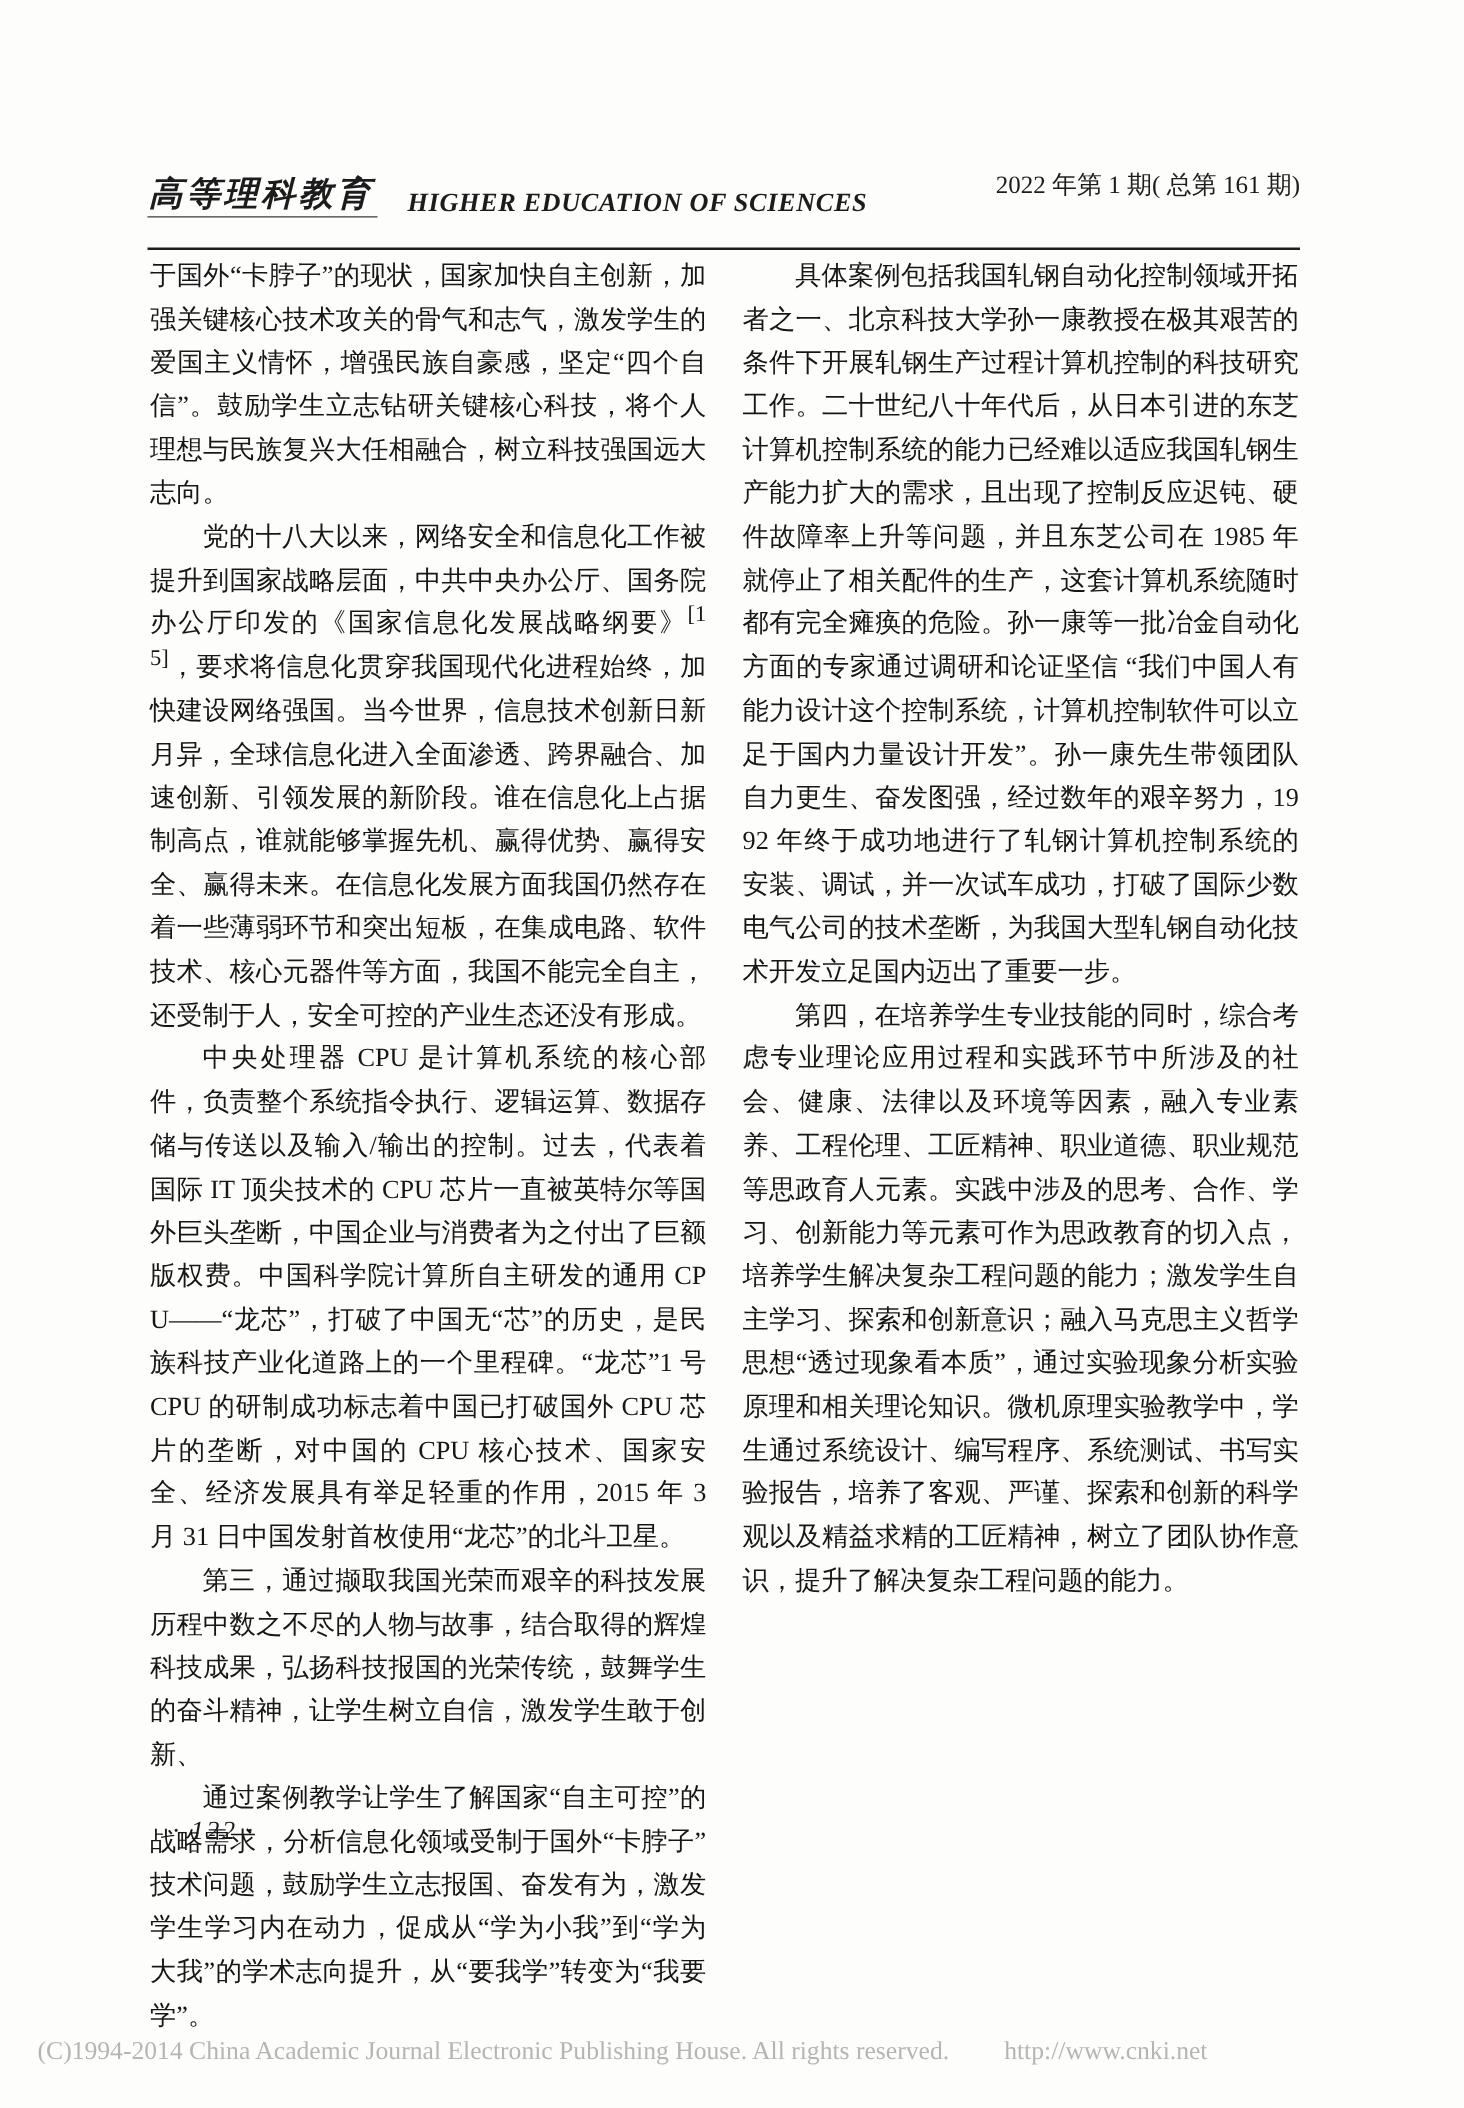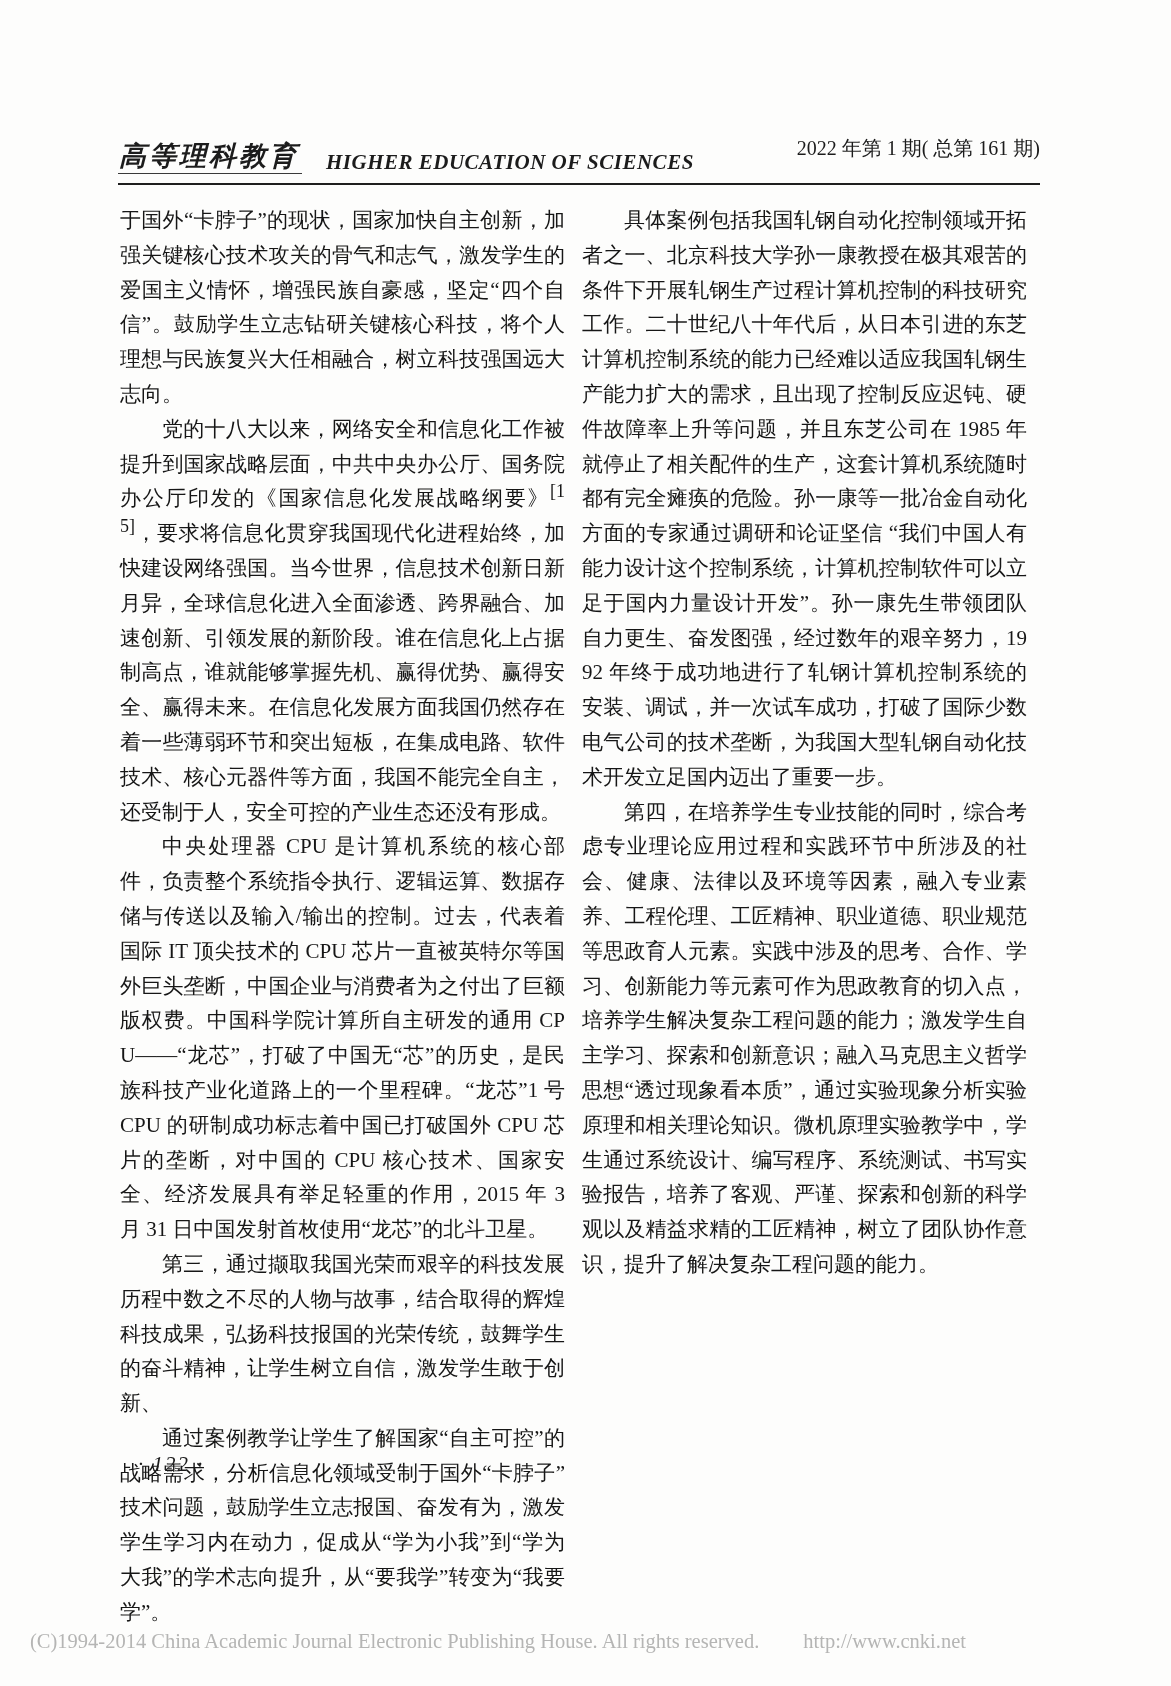--- a/index.html
+++ b/index.html
@@ -14,21 +14,21 @@
   .page{
     position:absolute;inset:0;
     background:#fdfdfc;
   }
   
   .header{
     position:absolute;
     left:118px;right:131px;top:138px;
     display:flex;align-items:flex-end;justify-content:space-between;
     border-bottom:2px solid #1e1e1e;
-    padding-bottom:9px;
+    padding-bottom:24px;
   }
   .header-left{display:flex;align-items:flex-end;}
   .logo-cn{
     font-family:"DejaVu Serif","Liberation Serif",serif;
     font-style:italic;font-weight:bold;
     font-size:27px;line-height:1;
     letter-spacing:3px;
     border-bottom:1.5px solid #3a3a3a;
     padding:0 3px 4px 1px;
   }
@@ -44,21 +44,21 @@
     font-family:"Liberation Serif",serif;
     font-size:20px;line-height:1;
     margin-bottom:16px;
     white-space:nowrap;
   }
   
   .content{
     position:absolute;
     left:120px;top:203px;
     width:915px;
-    display:flex;gap:17px;
+    display:flex;gap:29px;
   }
   .col{
     width:445px;flex:0 0 445px;
     font-size:21px;
     line-height:34.8px;
     text-align:justify;
     text-justify:inter-ideograph;
     word-break:break-all;
     color:#161616;
   }

